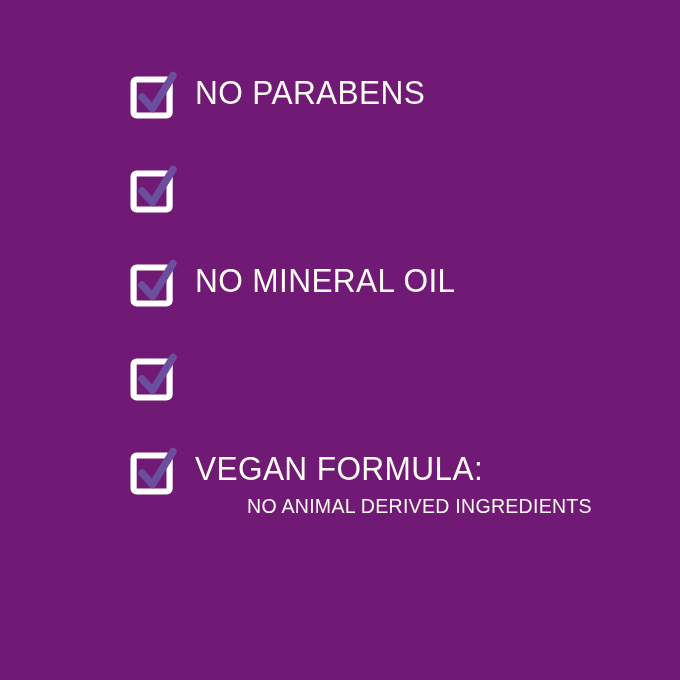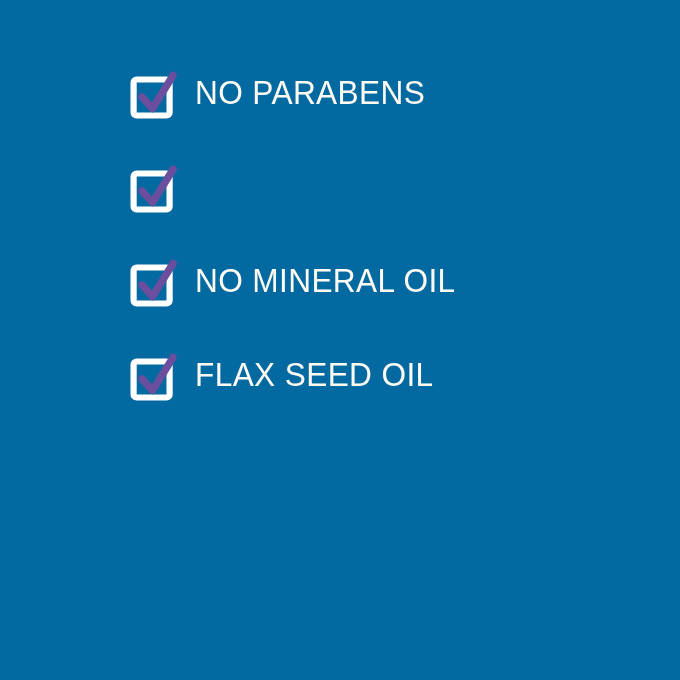--- a/index.html
+++ b/index.html
@@ -10,21 +10,21 @@
     width: 680px;
     height: 680px;
     overflow: hidden;
     font-family: "Liberation Sans", sans-serif;
   }
 
   #benefits-panel {
     position: relative;
     width: 680px;
     height: 680px;
-    background: #0369a1;
+    background: #701a75;
     box-sizing: border-box;
   }
 
   #benefits-list {
     position: absolute;
     left: 130px;
     top: 72px;
     width: 520px;
   }
 
@@ -127,21 +127,29 @@
     </div>
 
 
     <div class="benefit-row">
       <span class="check-mark">
         <svg viewBox="0 0 48 52" aria-hidden="true">
           <rect x="3.6" y="9.5" width="36" height="36" rx="3" ry="3" fill="none" stroke="#FFFFFF" stroke-width="6.2"></rect>
           <path d="M12 27 L22.5 38.5 L43 5.5" fill="none" stroke="#6B4E9E" stroke-width="7.4" stroke-linecap="round" stroke-linejoin="round"></path>
         </svg>
       </span>
+    </div>
+
+    <div class="benefit-row">
+      <span class="check-mark">
+        <svg viewBox="0 0 48 52" aria-hidden="true">
+          <rect x="3.6" y="9.5" width="36" height="36" rx="3" ry="3" fill="none" stroke="#FFFFFF" stroke-width="6.2"></rect>
+          <path d="M12 27 L22.5 38.5 L43 5.5" fill="none" stroke="#6B4E9E" stroke-width="7.4" stroke-linecap="round" stroke-linejoin="round"></path>
+        </svg>
+      </span>
       <span class="benefit-text">
-        <span class="benefit-label">FLAX SEED OIL</span>
-
+        <span class="benefit-label">VEGAN FORMULA:</span>
+        <span class="benefit-sublabel">NO ANIMAL DERIVED INGREDIENTS</span>
       </span>
     </div>
-
 
   </div>
 </div>
 
 </body></html>

